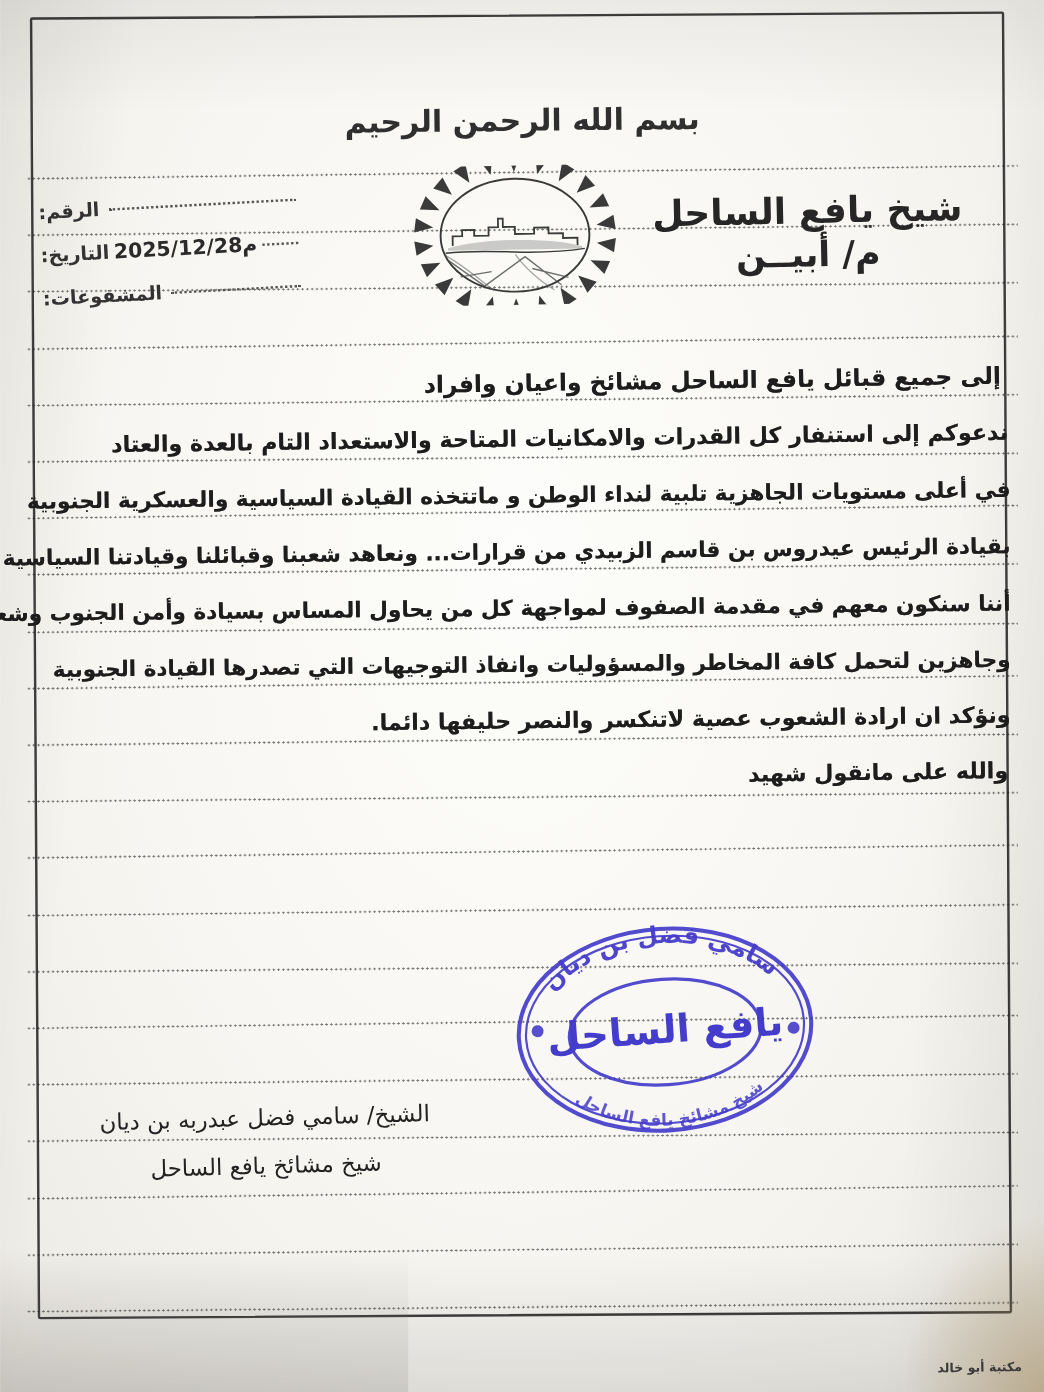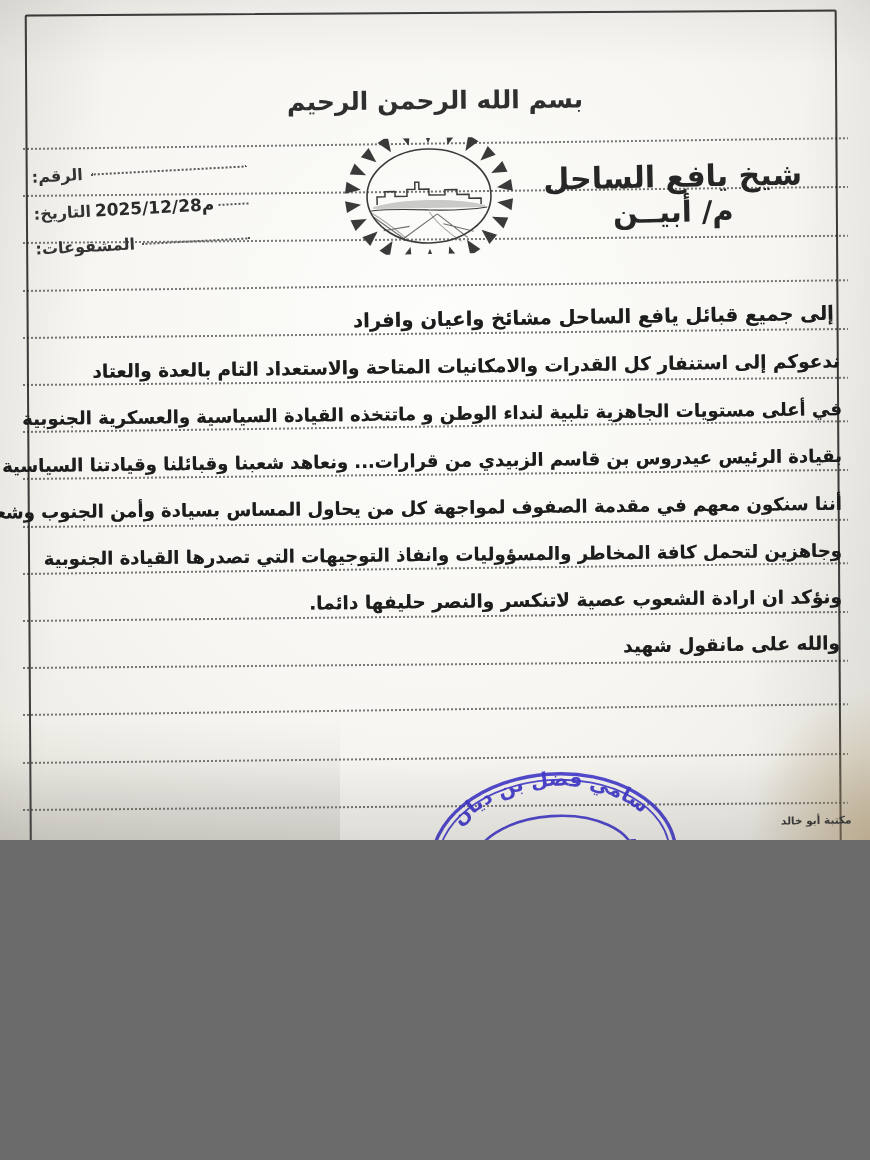--- a/index.html
+++ b/index.html
@@ -1,19 +1,19 @@
 <!DOCTYPE html>
 <html lang="ar" dir="rtl"><head>
 <meta charset="utf-8">
 <title>document</title>
 <style>
   html,body{margin:0;padding:0;background:#6b6b6b;}
   *{box-sizing:border-box;}
   .page{
-    position:relative;width:870px;height:840px;overflow:hidden;
+    position:relative;width:870px;height:1160px;overflow:hidden;
     background:
       radial-gradient(ellipse at 50% 40%, #fdfdfb 0%, #f7f6f2 55%, #eceae3 100%);
     font-family:"DejaVu Sans","Liberation Sans",sans-serif;
   }
   
   .grain{position:absolute;inset:0;pointer-events:none;
     background:
       linear-gradient(95deg, rgba(0,0,0,.055) 0%, rgba(0,0,0,0) 12%, rgba(0,0,0,0) 86%, rgba(0,0,0,.07) 100%),
       linear-gradient(180deg, rgba(0,0,0,.05) 0%, rgba(0,0,0,0) 8%, rgba(0,0,0,0) 90%, rgba(0,0,0,.09) 100%);
     mix-blend-mode:multiply;}

